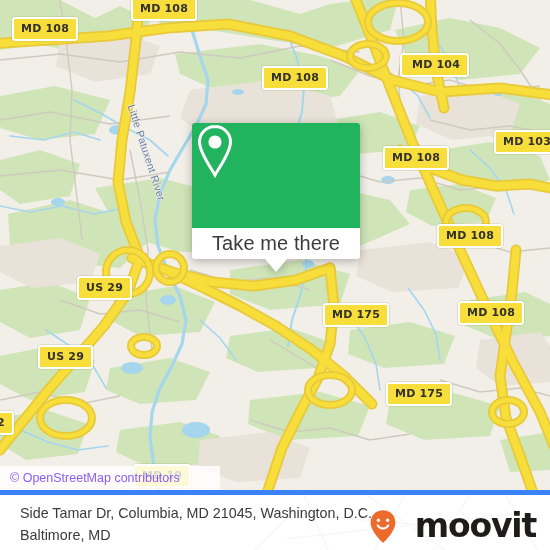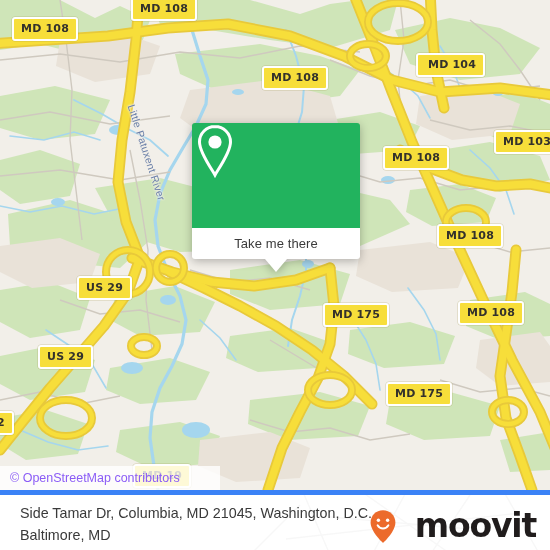--- a/index.html
+++ b/index.html
@@ -70,21 +70,21 @@
     display: flex; align-items: center; justify-content: center;
   }
   #callout-body {
     height: 31px;
     background: #ffffff;
     display: flex; align-items: center; justify-content: center;
     border-radius: 0 0 3px 3px;
   }
   #callout-label {
     color: #3b3b3b;
-    font-size: 13px;
+    font-size: 20px;
     font-family: "Liberation Sans", sans-serif;
     letter-spacing: .1px;
   }
   #callout-tail {
     position: absolute;
     left: 50%; top: 136px;
     margin-left: -11px;
     width: 0; height: 0;
     border-left: 11px solid transparent;
     border-right: 11px solid transparent;
@@ -314,21 +314,21 @@
           </g>
         </g>
       </g>
     </svg>
 
     <div class="river-label" style="left:137px; top:103px;">Little Patuxent River</div>
 
     <div class="shield" style="left:131px; top:-3px;">MD 108</div>
     <div class="shield" style="left:12px;  top:17px;">MD 108</div>
     <div class="shield" style="left:262px; top:66px;">MD 108</div>
-    <div class="shield" style="left:416px; top:53px;padding-left:10px;">MD 104</div>
+    <div class="shield" style="left:400px; top:53px;padding-left:10px;">MD 104</div>
     <div class="shield" style="left:494px; top:130px;">MD 103</div>
     <div class="shield" style="left:383px; top:146px;">MD 108</div>
     <div class="shield" style="left:437px; top:224px;">MD 108</div>
     <div class="shield" style="left:77px;  top:276px;">US 29</div>
     <div class="shield" style="left:38px;  top:345px;">US 29</div>
     <div class="shield" style="left:323px; top:303px;">MD 175</div>
     <div class="shield" style="left:458px; top:301px;">MD 108</div>
     <div class="shield" style="left:386px; top:382px;">MD 175</div>
     <div class="shield" style="left:-12px; top:411px;">2</div>
     <div class="shield" style="left:133px; top:464px;">MD 19</div>

